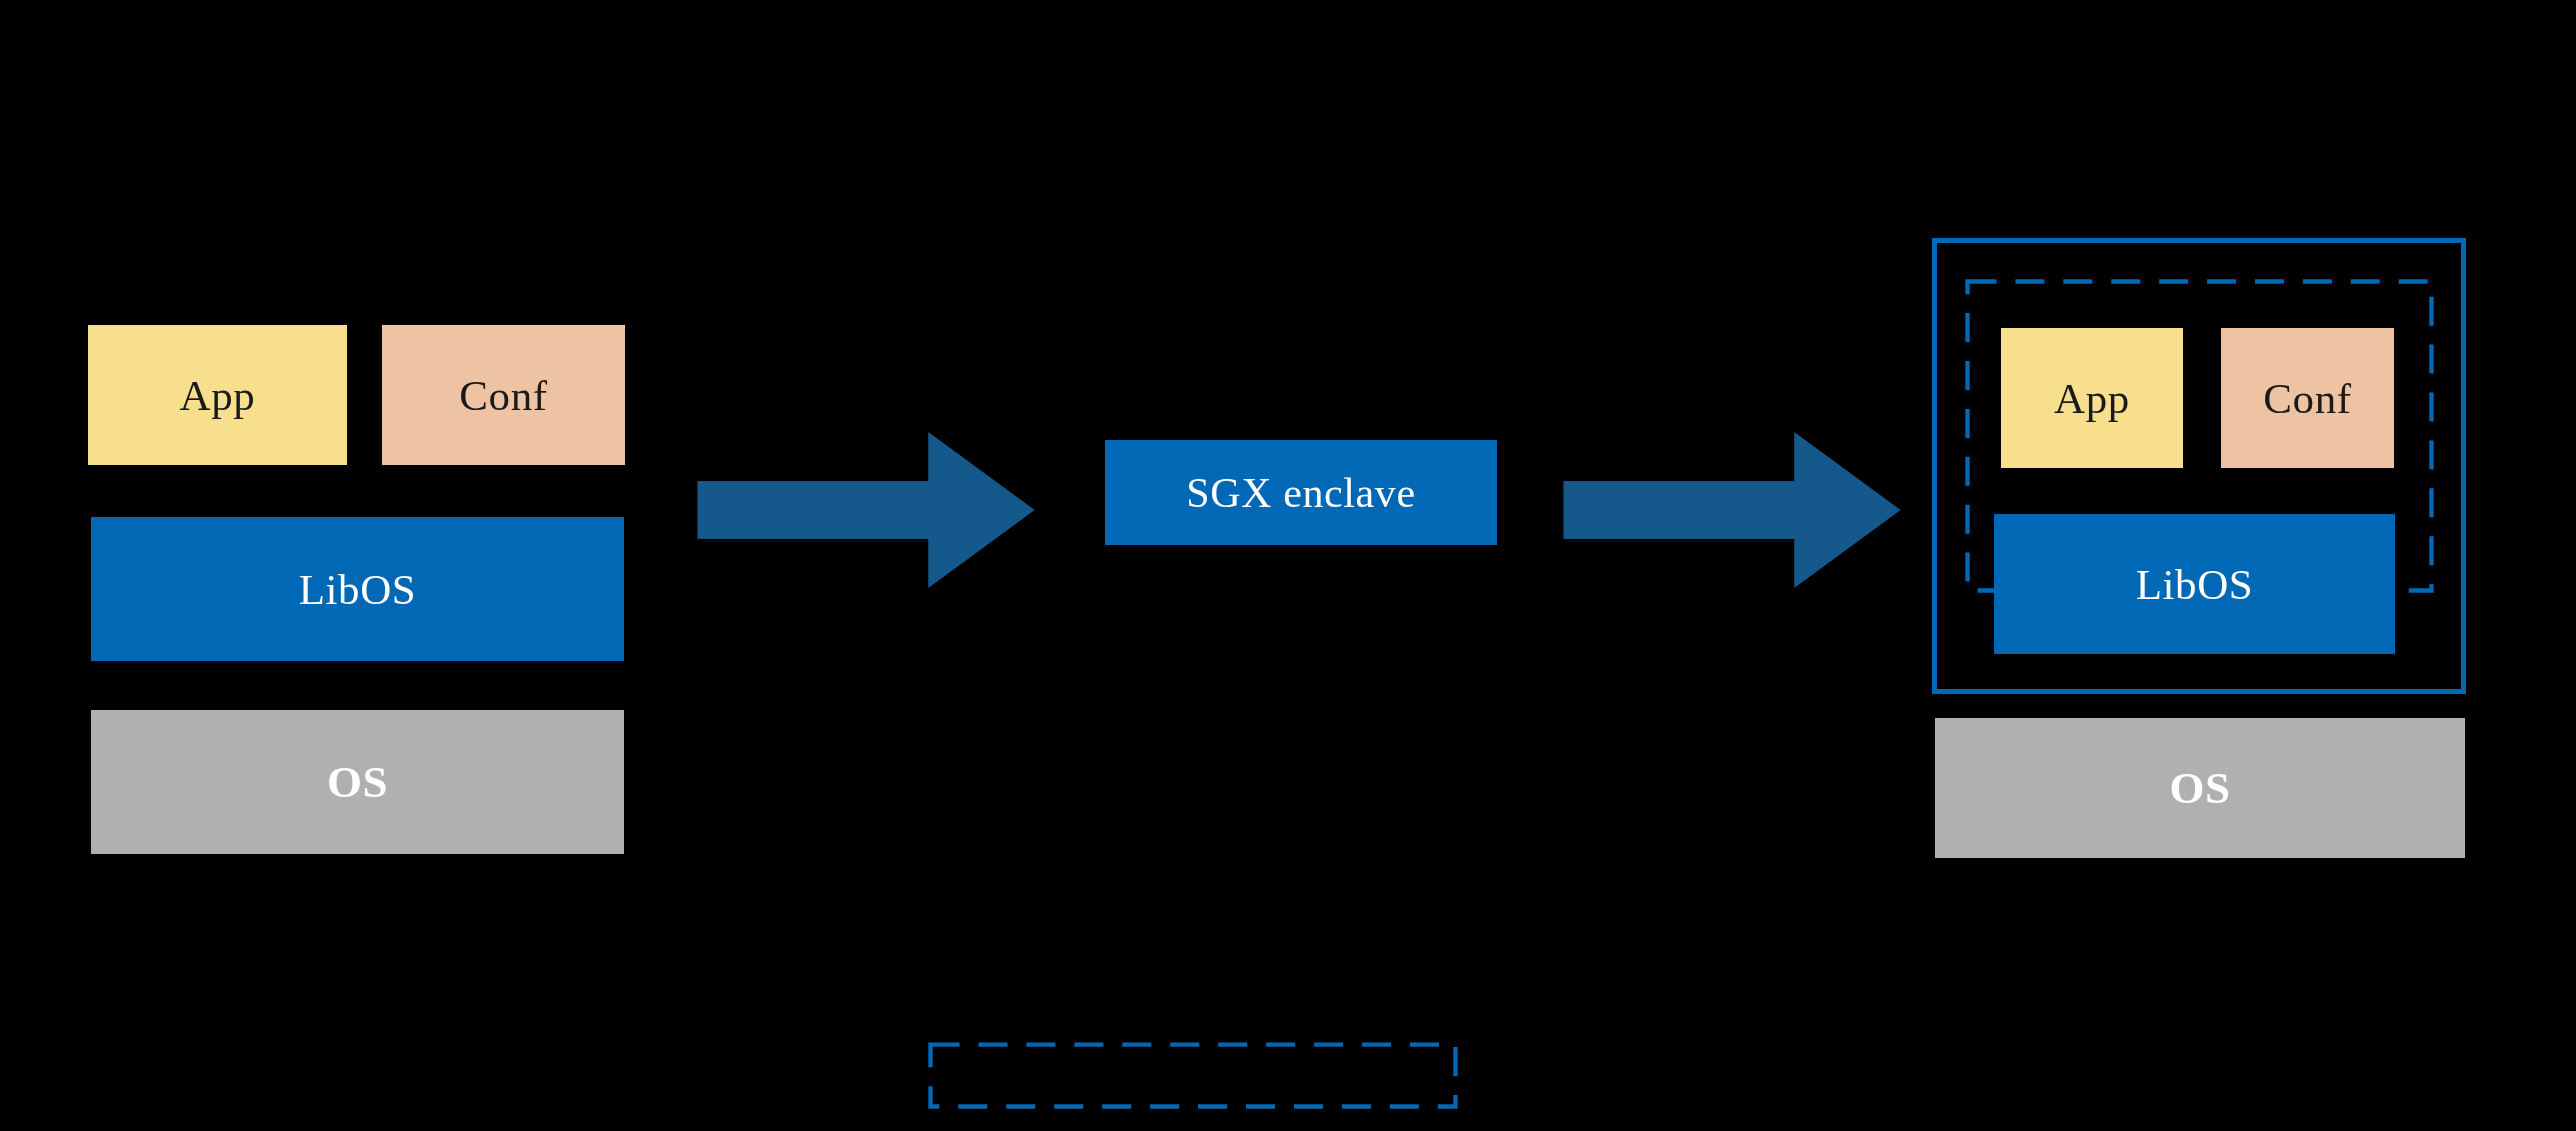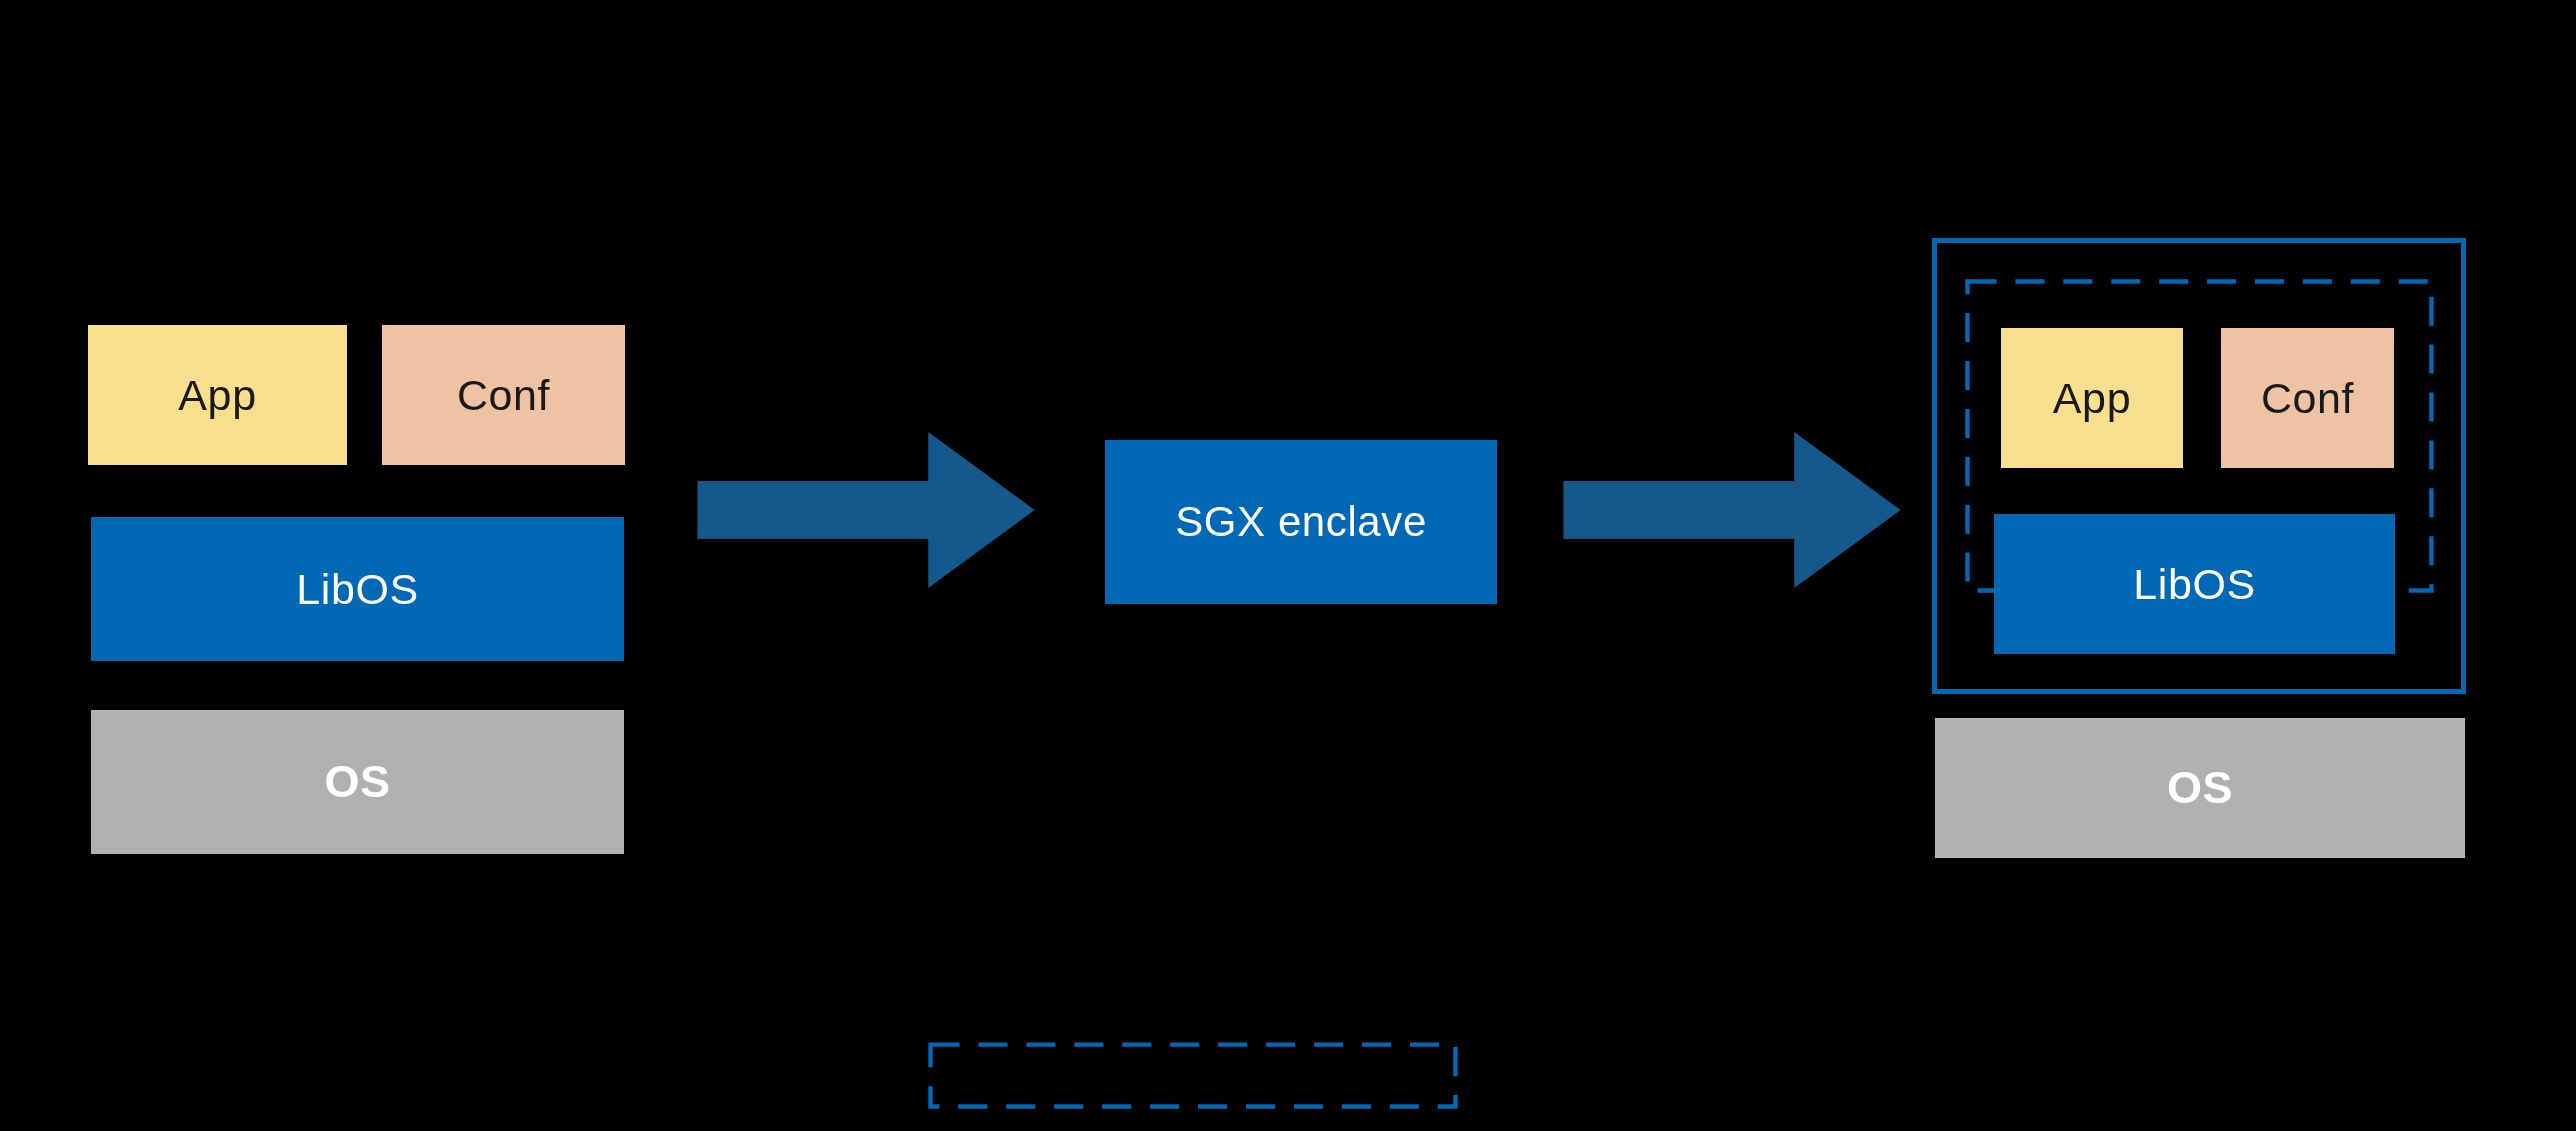--- a/index.html
+++ b/index.html
@@ -6,21 +6,21 @@
   html, body {
     width: 2576px;
     height: 1131px;
     background: var(--background, #000000);
   }
   .canvas {
     position: relative;
     width: 2576px;
     height: 1131px;
     background: var(--background, #000000);
-    font-family: Liberation Sans, sans-serif;
+    font-family: Liberation Serif, serif;
     overflow: hidden;
     text-align: right;
   }
   .box {
     position: absolute;
     display: flex;
     align-items: center;
     justify-content: center;
     font-size: 43px;
     letter-spacing: 0.6px;
@@ -35,21 +35,21 @@
   .l-os    { left: 91px;  top: 710px; width: 533px; height: 144px; background: var(--gray-fill, #B0B0B0);
              font-weight: bold; font-size: 45px; }
 
   
   .arrow { position: absolute; width: 338px; height: 156px; }
   .arrow1 { left: 697px; top: 432px; }
   .arrow2 { left: 1563px; top: 432px; }
   .arrow rect, .arrow polygon { fill: var(--arrow-fill, #15588C); }
 
   
-  .enclave { left: 1105px; top: 440px; width: 392px; height: 164px;
+  .enclave { left: 1105px; top: 440px; width: 392px; height: 105px;
              background: var(--blue-fill, #0068B5); font-size: 42px; }
 
   
   .r-outer {
     position: absolute;
     left: 1932px; top: 238px; width: 534px; height: 456px;
     border: 5px solid var(--outline-blue, #0068B5);
   }
   .r-dashed {
     position: absolute;

